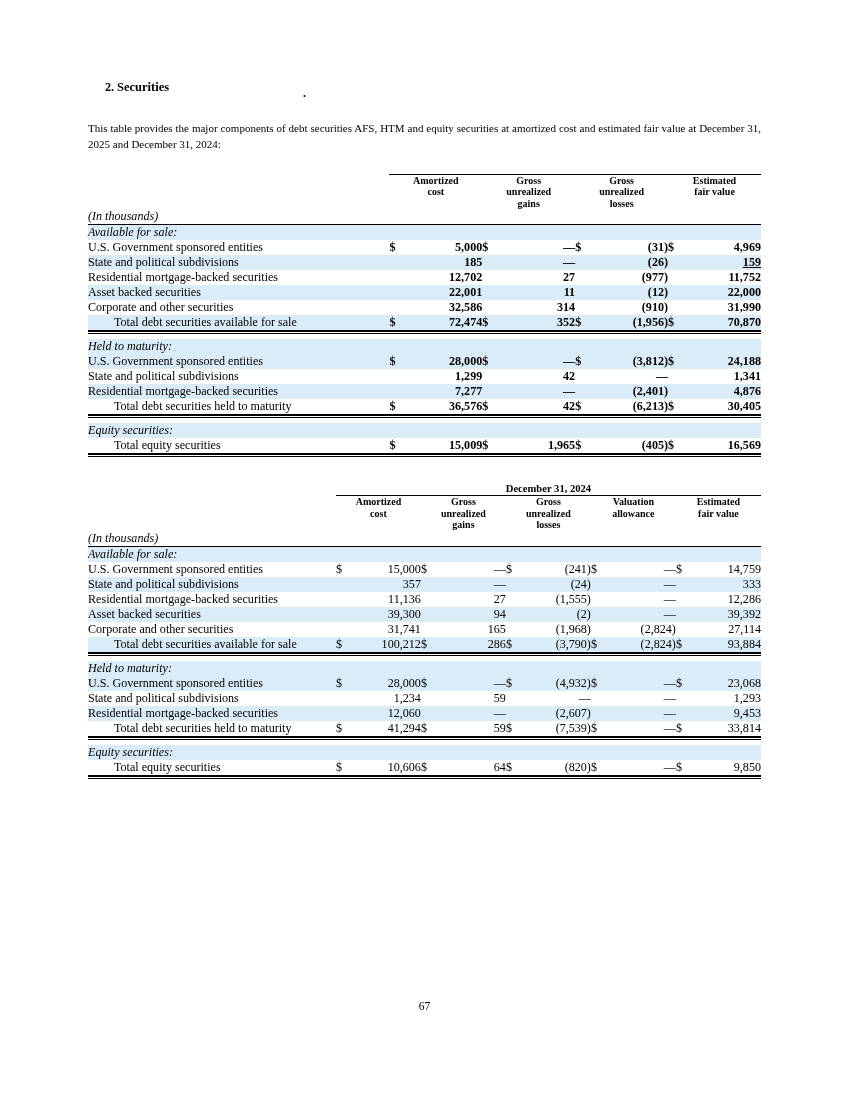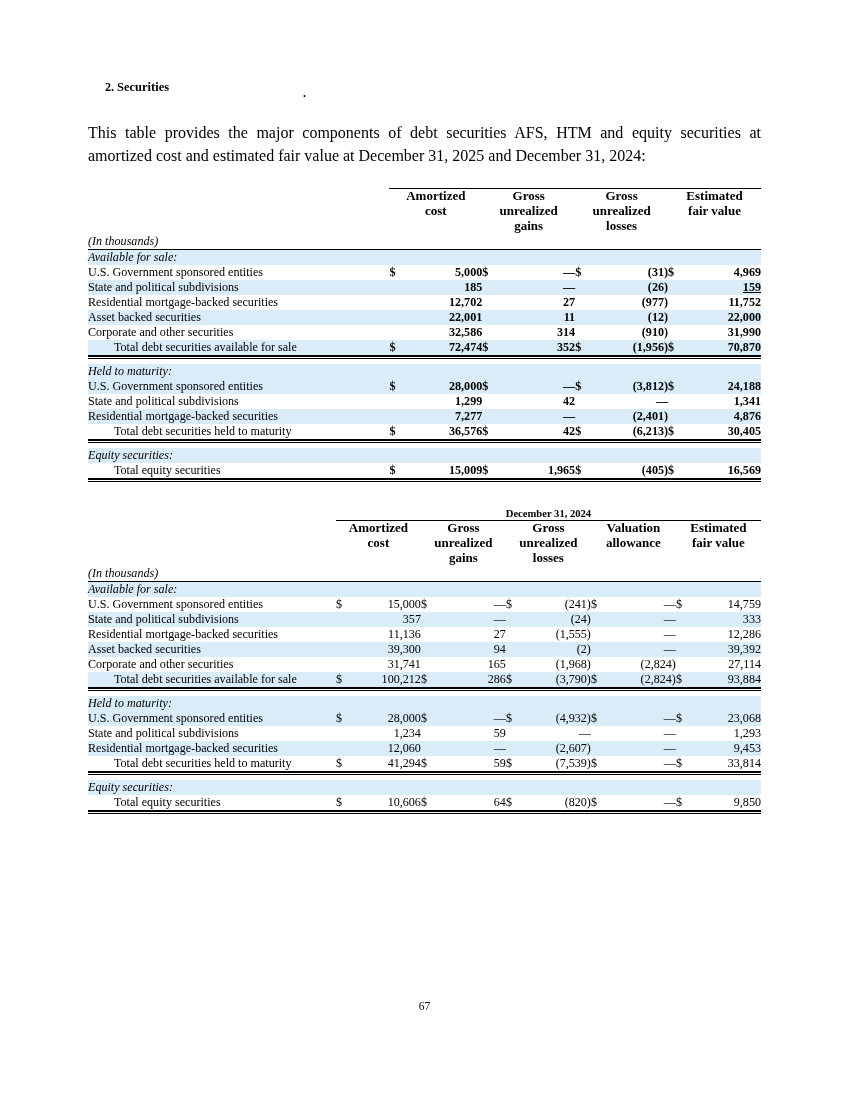--- a/index.html
+++ b/index.html
@@ -31,39 +31,39 @@
     display: inline-block;
     width: 26px;
   }
   .section-head .stray-dot {
     position: absolute;
     left: 215px;
     top: 6px;
     font-size: 12px;
   }
   .intro {
-    font-size: 16px;
+    font-size: 11px;
     line-height: 1.45;
     text-align: justify;
     margin-bottom: 20px;
   }
   table.fin {
     border-collapse: collapse;
     width: 100%;
     font-size: 11.6px;
   }
   table.fin td, table.fin th {
     padding: 0;
     vertical-align: bottom;
     white-space: nowrap;
   }
   .colhdr {
     text-align: center;
     font-weight: bold;
-    font-size: 13px;
+    font-size: 10px;
     line-height: 1.15;
     padding-bottom: 2px;
   }
   .date-hdr {
     text-align: center;
     font-weight: bold;
     font-size: 10.6px;
     padding-bottom: 3px;
   }
   .label {

